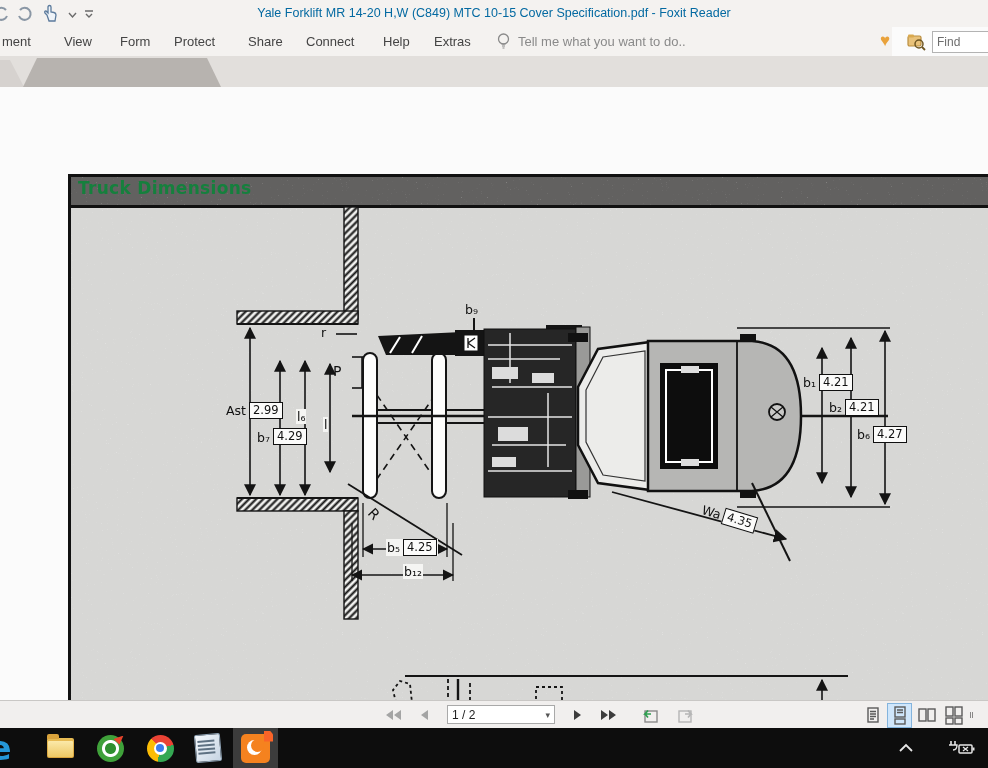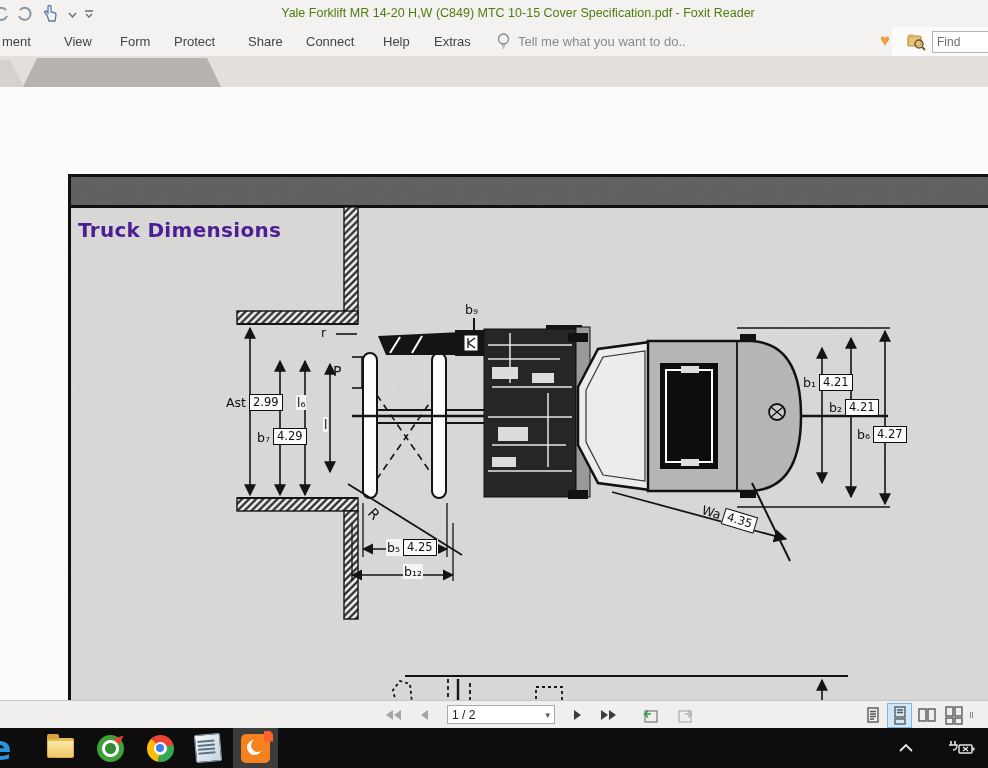--- a/index.html
+++ b/index.html
@@ -1,21 +1,21 @@
 <!DOCTYPE html>
 <html><head>
 <meta charset="utf-8">
 <style>
   html,body{margin:0;padding:0;background:#888;}
   #screen{position:relative;width:988px;height:768px;overflow:hidden;
     font-family:"Liberation Sans",sans-serif;background:#fbfbfb;user-select:none;}
   
   .titlebar{position:absolute;left:0;top:0;width:988px;height:27px;background:#f4f2f0;}
   .win-title{position:absolute;left:50%;top:6px;transform:translateX(-50%);
-    font-size:12.5px;color:#4d7c0f;white-space:nowrap;margin-left:24px;}
+    font-size:12.5px;color:#0369a1;white-space:nowrap;}
   .qat{position:absolute;top:4px;height:20px;display:flex;align-items:center;gap:6px;color:#7b8794;}
   
   .menubar{position:absolute;left:0;top:27px;width:876px;height:29px;background:#f4f2f0;padding-left:16px;}
   .menu-item{position:absolute;top:0;height:29px;line-height:29px;font-size:13px;color:#444;
     padding:0 2px;cursor:default;}
   .tellme{position:absolute;left:496px;top:0;height:29px;display:flex;align-items:center;gap:7px;
     color:#8a8a8a;font-size:13px;}
   .findbox{position:absolute;left:932px;top:4px;width:70px;height:20px;border:1px solid #b3b3b3;
     background:#fff;font-size:12px;padding:0 4px;font-family:"Liberation Sans",sans-serif;color:#333;}
   .findbox::placeholder{color:#6e6e6e;}
@@ -28,21 +28,21 @@
     clip-path:polygon(0 100%,14px 0,calc(100% - 14px) 0,100% 100%);}
   .tab-active{position:absolute;left:24px;top:3px;width:196px;height:28px;background:#fcfcfc;
     clip-path:polygon(0 100%,14px 0,calc(100% - 14px) 0,100% 100%);
     font-size:13px;color:#333;}
   .tab-active .tab-label{position:absolute;left:18px;top:6px;white-space:nowrap;}
   .tab-active .tab-close{position:absolute;right:22px;top:6px;color:#555;font-size:12px;cursor:pointer;}
   
   .docarea{position:absolute;left:0;top:87px;width:988px;height:613px;background:#fbfbfb;}
   .page-svg{position:absolute;left:68px;top:87px;}
   .page-title{position:absolute;left:78px;top:91px;font-family:"DejaVu Sans",sans-serif;
-    font-weight:bold;font-size:20px;color:#4c1d95;letter-spacing:.3px;margin-top:40px;}
+    font-weight:bold;font-size:17px;color:#15803d;letter-spacing:.3px;}
   .dim-label{position:absolute;display:flex;align-items:center;gap:3px;white-space:nowrap;
     font-family:"DejaVu Sans",sans-serif;font-size:12.5px;color:#101010;}
   .dim-label.bgd{background:#f5f5f3;padding:0 1px;}
   .dim-value{border:1.5px solid #101010;background:#fbfbfa;padding:0 3px;font-size:11.5px;
     line-height:15px;}
   
   .statusbar{position:absolute;left:0;top:700px;width:988px;height:28px;background:#f1efee;
     border-top:1px solid #c9c7c5;box-sizing:border-box;}
   .nav-group{position:absolute;left:385px;top:0;height:27px;display:flex;align-items:center;gap:18px;}
   .nav-btn{display:flex;align-items:center;cursor:pointer;}
@@ -303,27 +303,27 @@
 
     <div class="dim-label" style="left:465px;top:215px;">
       <span>b₉</span>
       </div>
     <div class="dim-label" style="left:321px;top:238px;">
       <span>r</span>
       </div>
     <div class="dim-label" style="left:333px;top:276px;font-size:14px;">
       <span>P</span>
       </div>
-    <div class="dim-label bgd" style="left:296px;top:308px;align-items:center;">
+    <div class="dim-label bgd" style="left:296px;top:322px;align-items:center;">
       <span>l₆</span>
       </div>
     <div class="dim-label bgd" style="left:323px;top:330px;">
       <span>l</span>
       </div>
-    <div class="dim-label" style="left:226px;top:307px;">
+    <div class="dim-label" style="left:226px;top:315px;">
       <span>Ast</span>
       <span class="dim-value">2.99</span>
       </div>
     <div class="dim-label" style="left:257px;top:341px;align-items:flex-end;">
       <span>b₇</span>
       <span class="dim-value">4.29</span>
       </div>
     <div class="dim-label" style="left:803px;top:287px;">
       <span>b₁</span>
       <span class="dim-value">4.21</span>

